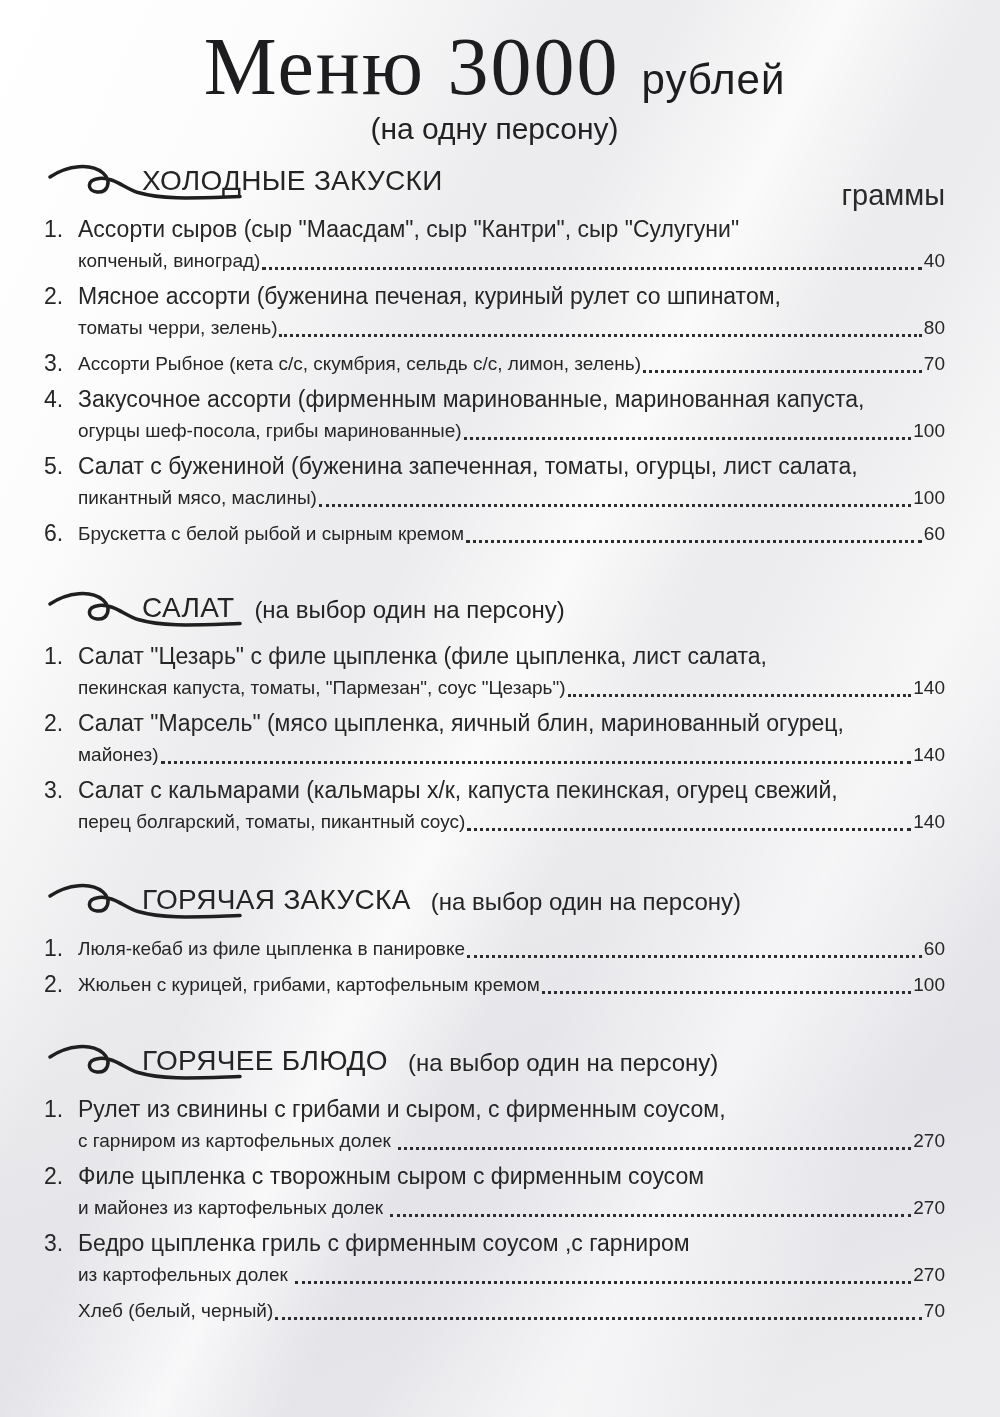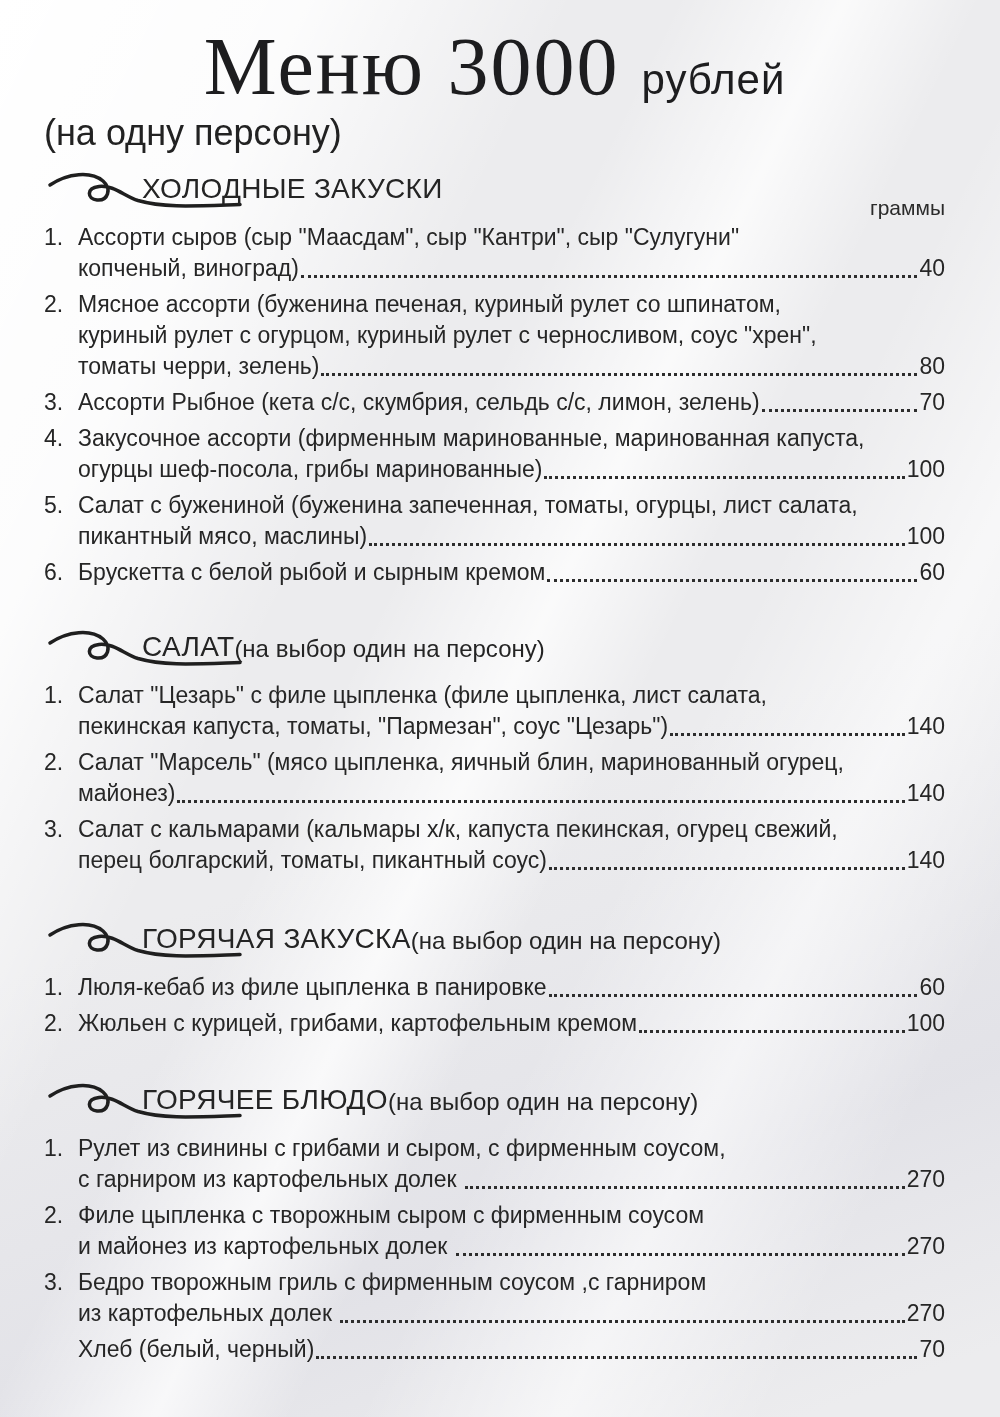--- a/index.html
+++ b/index.html
@@ -18,42 +18,42 @@
       linear-gradient(116deg, rgba(255,255,255,0) 62%, rgba(255,255,255,0.6) 74%, rgba(255,255,255,0) 86%),
       linear-gradient(160deg, rgba(255,255,255,0) 55%, rgba(224,224,230,0.8) 80%, rgba(240,240,243,0) 96%);
   }
   .title-row{display:flex;justify-content:center;align-items:baseline;gap:22px;}
   .title-main{
     font-family:"Liberation Serif",serif;
     font-size:82px;line-height:1;font-weight:400;
     letter-spacing:2px;color:#1d1d1f;white-space:nowrap;
   }
   .title-unit{font-size:42px;letter-spacing:1px;color:#1d1d1f;white-space:nowrap;}
-  .subtitle{text-align:left;font-size:36px;margin-top:4px;color:#222;}
+  .subtitle{text-align:center;font-size:30px;margin-top:4px;color:#222;}
 
   .section:nth-child(1){margin-top:14px;}
   .section:nth-child(2){margin-top:38px;}
   .section:nth-child(3){margin-top:42px;}
   .section:nth-child(4){margin-top:40px;}
 
   .sec-head{display:flex;align-items:flex-end;position:relative;}
   .flourish{flex:none;width:200px;height:46px;display:block;}
   .sec-title{
     margin-left:-102px;padding-bottom:9px;
     font-size:28px;letter-spacing:.3px;white-space:nowrap;color:#242424;
   }
-  .sec-note{padding-bottom:9px;margin-left:0;font-size:24px;white-space:nowrap;color:#242424;}
-  .grams-label{position:absolute;right:0;bottom:-6px;font-size:21px;color:#2a2a2a;}
+  .sec-note{padding-bottom:9px;margin-left:20px;font-size:24px;white-space:nowrap;color:#242424;}
+  .grams-label{position:absolute;right:0;bottom:-6px;font-size:29px;color:#2a2a2a;}
 
   .items{margin-top:8px;}
   .item{display:flex;margin-bottom:5px;}
   .num{flex:none;width:34px;font-size:23px;line-height:31px;color:#262626;}
   .body{flex:1;min-width:0;}
   .line{font-size:23px;line-height:31px;white-space:pre;}
-  .line-last{display:flex;font-size:23px;line-height:31px;}
+  .line-last{display:flex;font-size:19px;line-height:31px;}
   .line-text{flex:none;white-space:pre;}
   .leader{
     flex:1;min-width:24px;
     border-bottom:3px dotted #2d2d2d;
     margin:0 2px 6px 2px;
     align-self:flex-end;
   }
   .grams-val{flex:none;}
 </style>
 </head>
@@ -88,21 +88,20 @@
         <span class="leader"></span>
         <span class="grams-val">40</span>
       </div>
     </div>
   </div>
 
   <div class="item">
     <span class="num">2.</span>
     <div class="body">
       <div class="line">Мясное ассорти (буженина печеная, куриный рулет со шпинатом,</div>
-              <div class="line">куриный рулет с огурцом, куриный рулет с черносливом, соус "хрен",</div>
               <div class="line-last">
         <span class="line-text">томаты черри, зелень)</span>
         <span class="leader"></span>
         <span class="grams-val">80</span>
       </div>
     </div>
   </div>
 
   <div class="item">
     <span class="num">3.</span>
@@ -264,21 +263,21 @@
         <span class="line-text">и майонез из картофельных долек </span>
         <span class="leader"></span>
         <span class="grams-val">270</span>
       </div>
     </div>
   </div>
 
   <div class="item">
     <span class="num">3.</span>
     <div class="body">
-      <div class="line">Бедро творожным гриль с фирменным соусом ,с гарниром</div>
+      <div class="line">Бедро цыпленка гриль с фирменным соусом ,с гарниром</div>
               <div class="line-last">
         <span class="line-text">из картофельных долек </span>
         <span class="leader"></span>
         <span class="grams-val">270</span>
       </div>
     </div>
   </div>
 
   <div class="item">
     <span class="num"></span>

